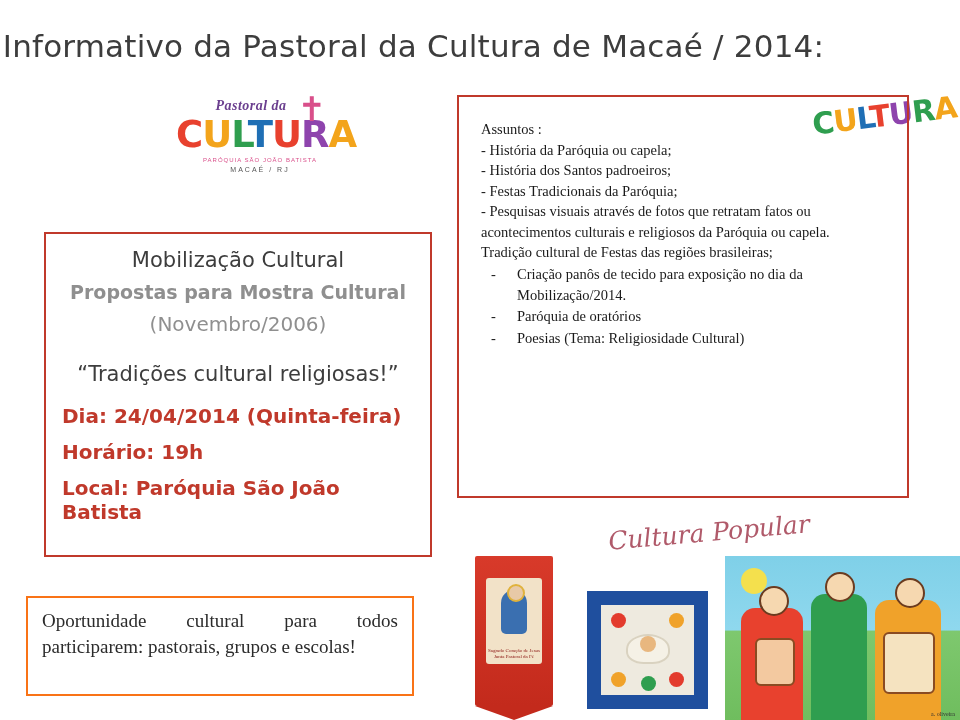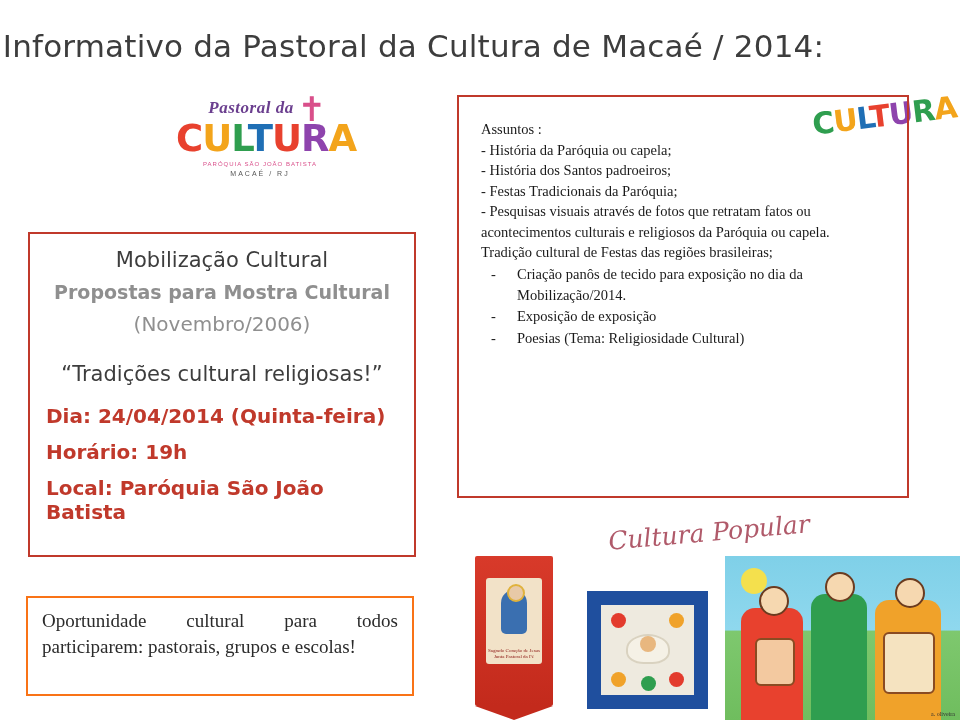--- a/index.html
+++ b/index.html
@@ -38,21 +38,21 @@
   .logo-block {
     position: absolute;
     left: 176px;
     top: 98px;
     width: 168px;
     height: 110px;
     text-align: center;
   }
   .logo-top {
     font-family: "Liberation Serif", serif;
-    font-size: 17px;
+    font-size: 14px;
     color: #6b3f8f;
     font-style: italic;
     font-weight: bold;
     letter-spacing: 0.5px;
     margin-left: -18px;
   }
   .logo-cross {
     position: absolute;
     right: 18px;
     top: -6px;
@@ -88,21 +88,21 @@
     margin-top: 3px;
     font-size: 7px;
     color: #555555;
     letter-spacing: 2px;
     font-family: "Liberation Sans", sans-serif;
   }
 
   
   .mob-box {
     position: absolute;
-    left: 28px;
+    left: 44px;
     top: 232px;
     width: 388px;
     height: 325px;
     border: 2px solid #c0392b;
     box-sizing: border-box;
     padding: 14px 10px 0 10px;
     text-align: center;
   }
   .mob-l1 {
     font-size: 21px;
@@ -446,21 +446,21 @@
     <p>- Festas Tradicionais da Paróquia;</p>
     <p>- Pesquisas visuais através de fotos que retratam fatos ou acontecimentos culturais e religiosos da Paróquia ou capela.</p>
     <p>Tradição cultural de Festas das regiões brasileiras;</p>
     <ul class="assuntos-list">
       <li>
         <span class="dash">-</span>
         <span>Criação panôs de tecido para exposição no dia da Mobilização/2014.</span>
       </li>
       <li>
         <span class="dash">-</span>
-        <span>Exposição de exposição</span>
+        <span>Paróquia de oratórios</span>
       </li>
       <li>
         <span class="dash">-</span>
         <span>Poesias (Tema: Religiosidade Cultural)</span>
       </li>
     </ul>
   </div>
 
   <div class="cultura-popular">Cultura Popular</div>
 

